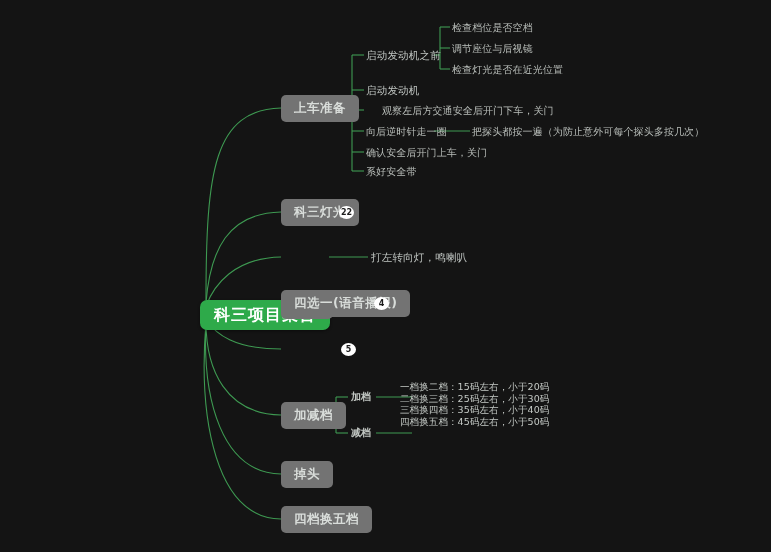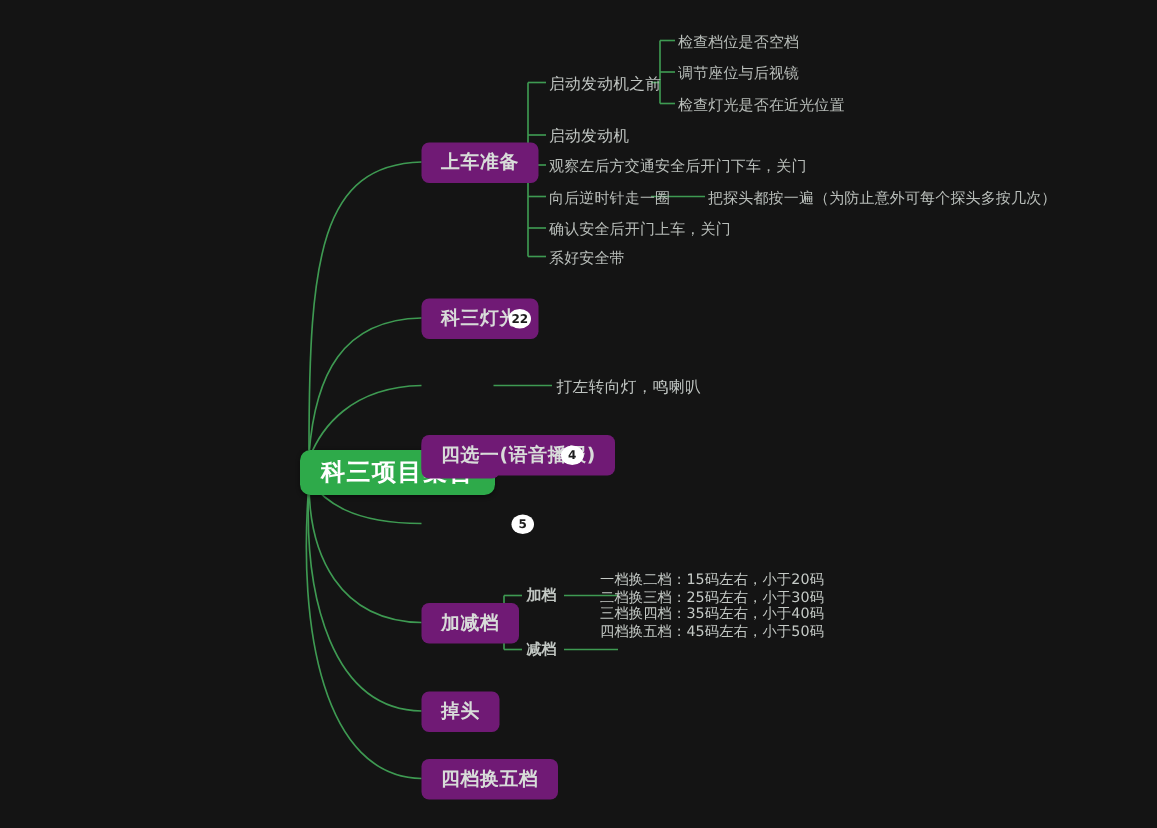--- a/index.html
+++ b/index.html
@@ -38,21 +38,21 @@
     border-radius: 7px;
     font-size: 16px;
     font-weight: bold;
     letter-spacing: 1px;
     padding: 0 14px;
     height: 30px;
     box-shadow: 0 1px 3px rgba(0,0,0,0.45);
     margin-left: 48px;
   }
   .node-branch {
-    background: #701a75;
+    background: #737373;
     color: #d8dcd9;
     border-radius: 5px;
     font-size: 12.5px;
     font-weight: bold;
     padding: 0 13px;
     height: 27px;
     letter-spacing: 0.5px;
   }
   .node-plain {
     color: #bfc4c1;
@@ -173,21 +173,21 @@
   <div class="node node-tiny" style="left:452px; top:42px;">
     <span>调节座位与后视镜</span>
   </div>
   <div class="node node-tiny" style="left:452px; top:63px;">
     <span>检查灯光是否在近光位置</span>
   </div>
 
   <div class="node node-plain" style="left:366px; top:83px;">
     <span>启动发动机</span>
   </div>
-  <div class="node node-tiny" style="left:366px; top:104px;">
+  <div class="node node-tiny" style="left:382px; top:104px;">
     <span>观察左后方交通安全后开门下车，关门</span>
   </div>
   <div class="node node-tiny" style="left:366px; top:125px;">
     <span>向后逆时针走一圈</span>
   </div>
   <div class="node node-tiny" style="left:472px; top:125px;">
     <span>把探头都按一遍（为防止意外可每个探头多按几次）</span>
   </div>
   <div class="node node-tiny" style="left:366px; top:146px;">
     <span>确认安全后开门上车，关门</span>

